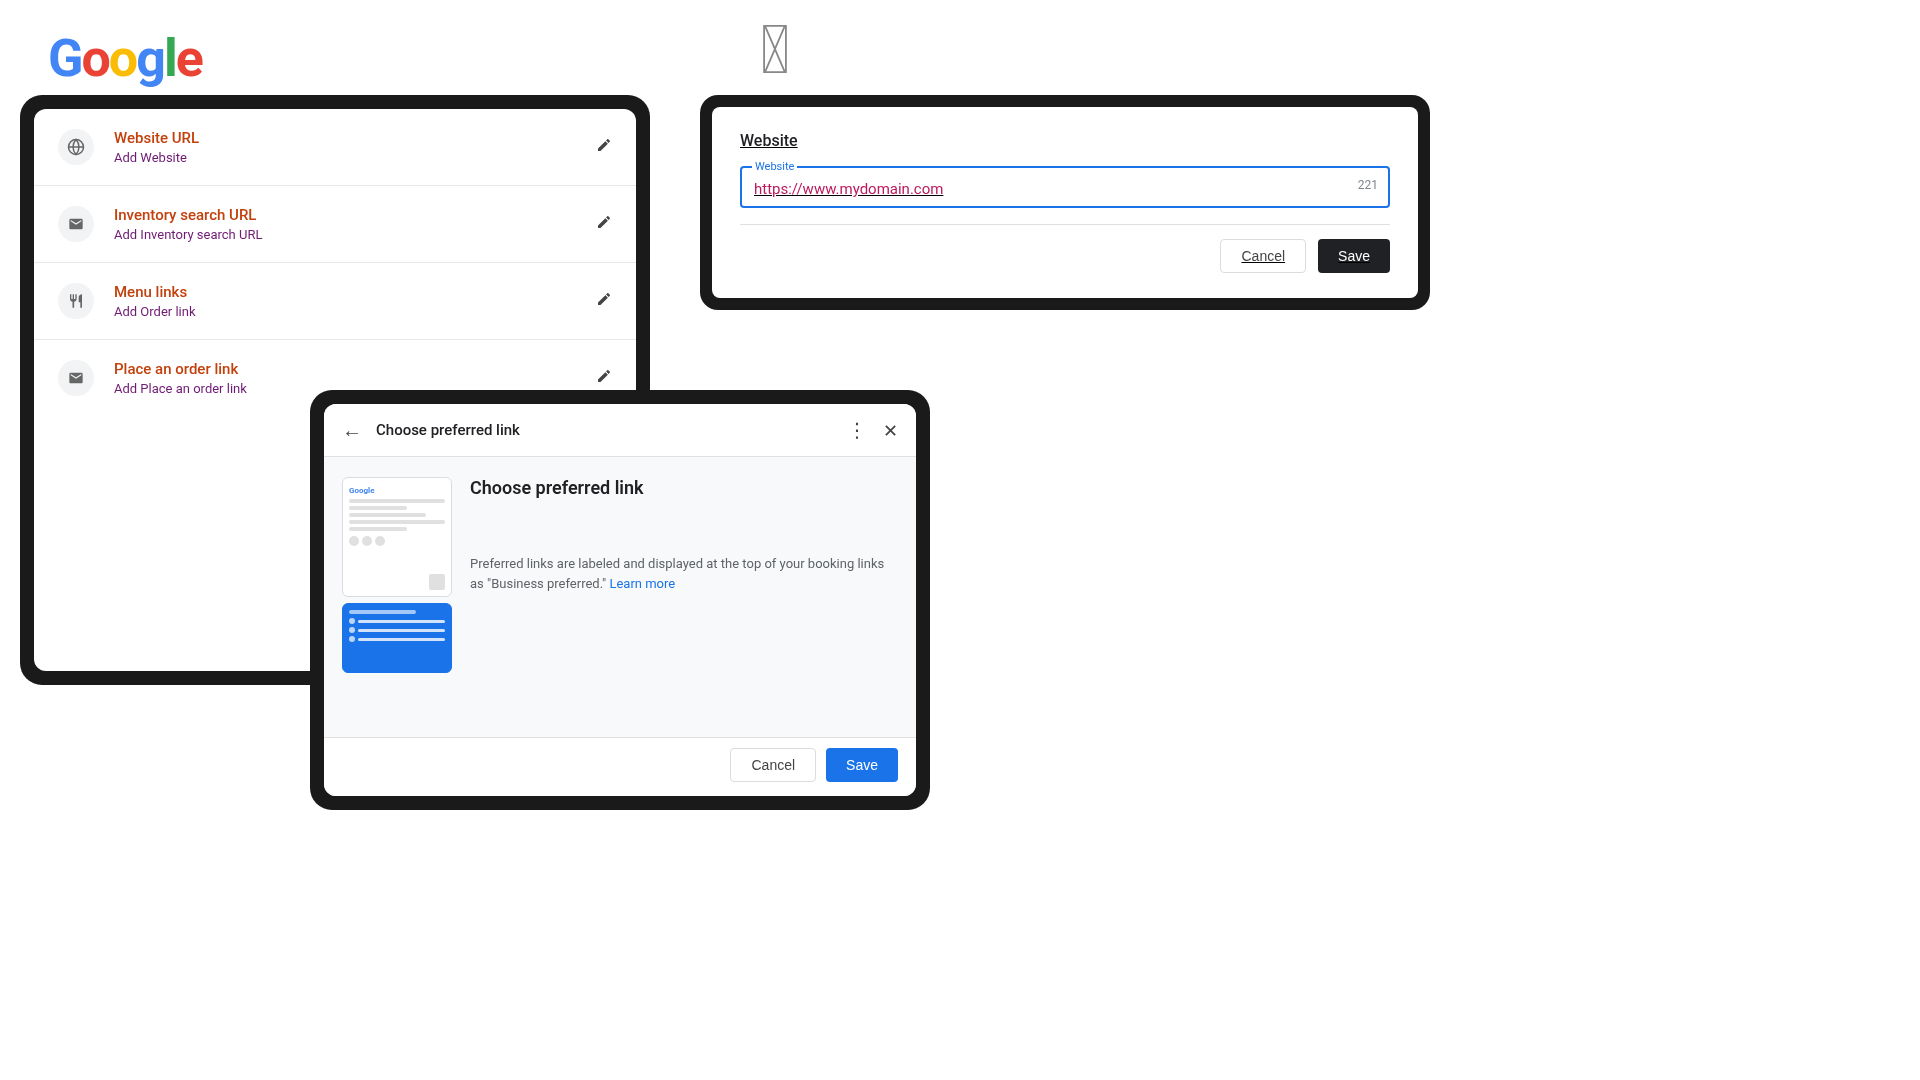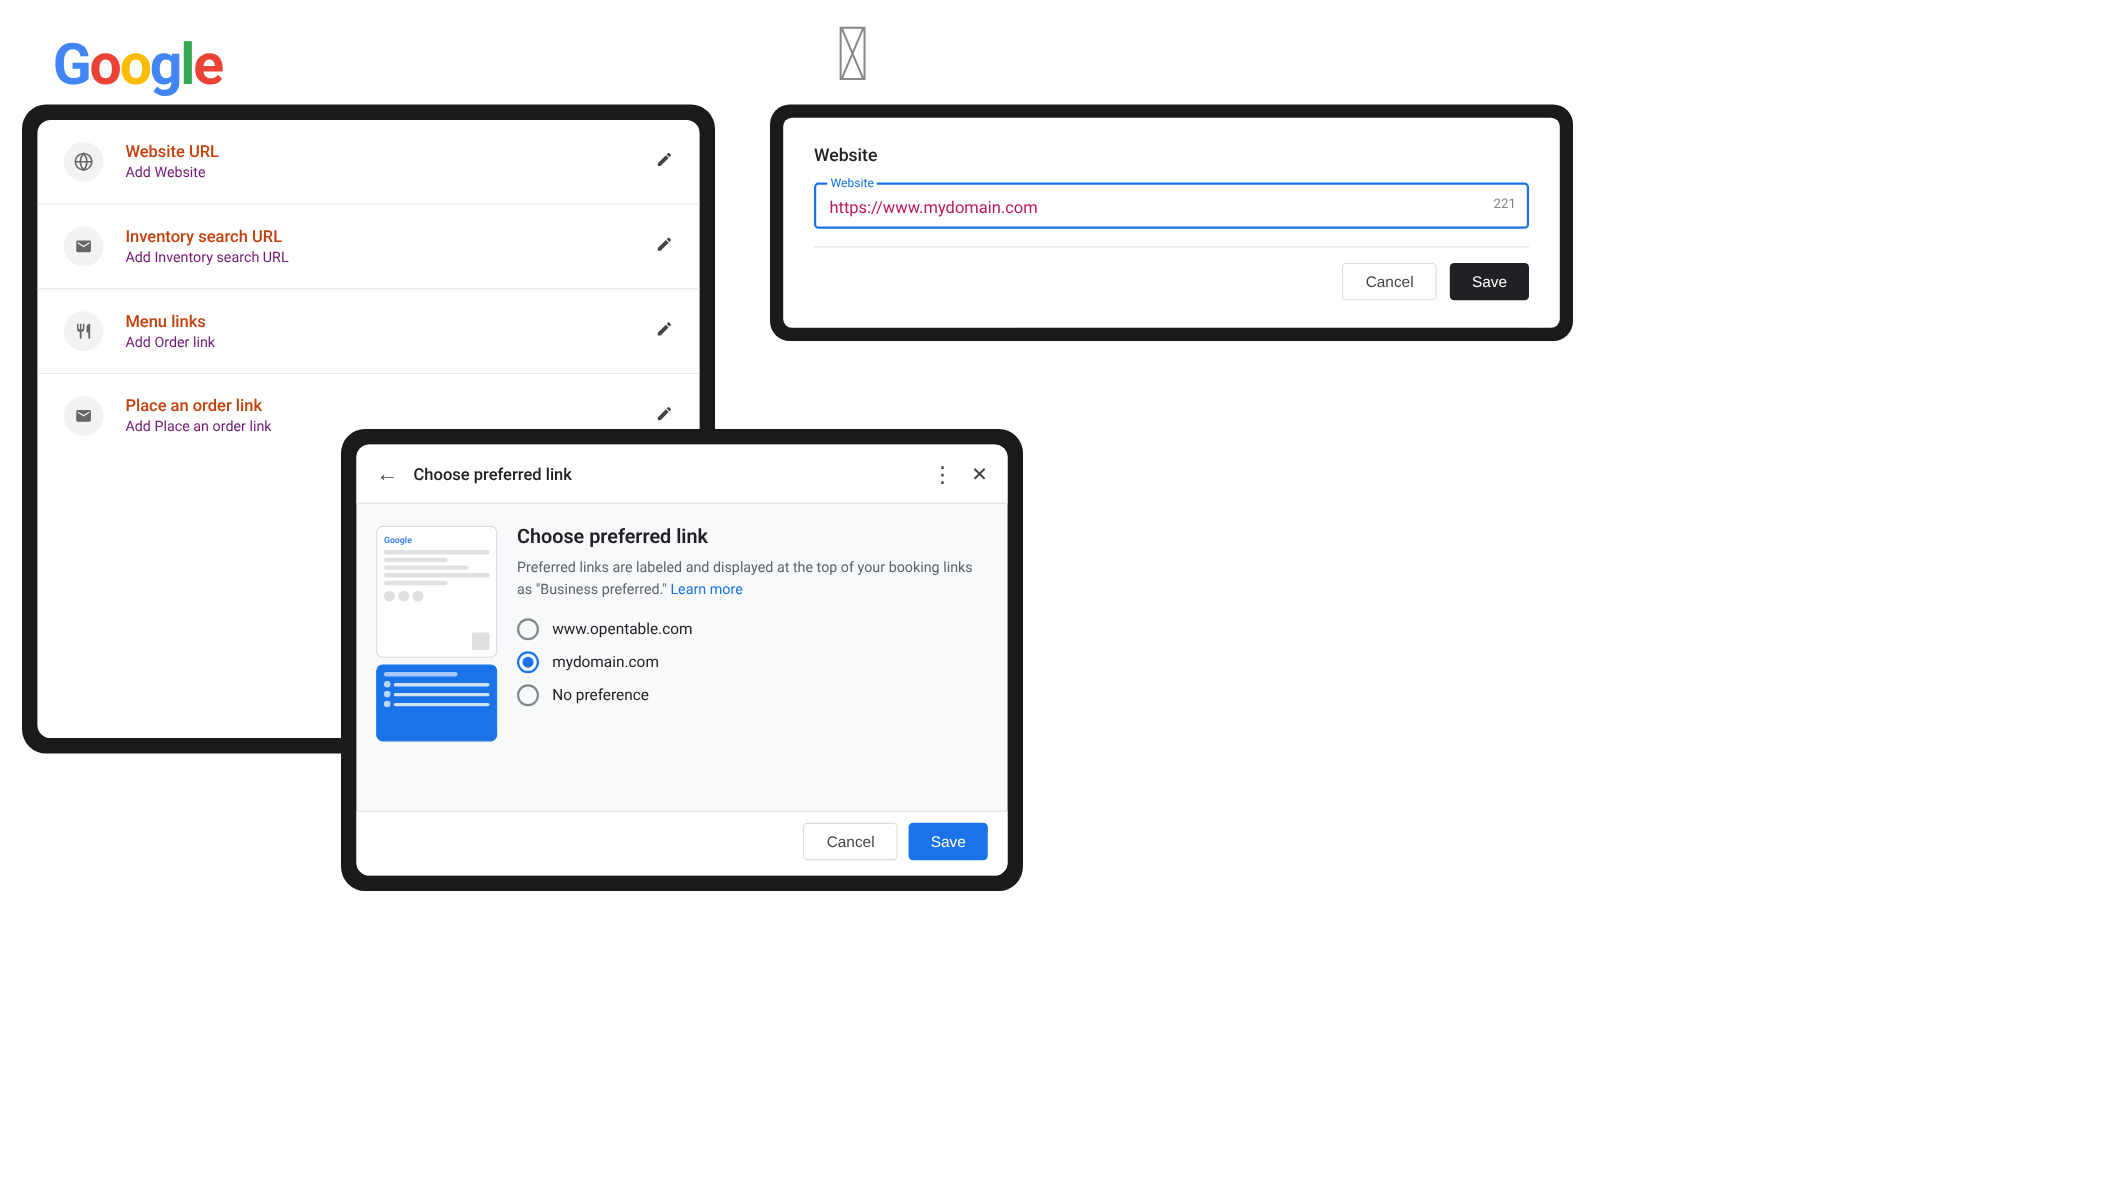--- a/index.html
+++ b/index.html
@@ -108,20 +108,21 @@
       height: 215px;
       background: #1a1a1a;
       border-radius: 18px;
       padding: 12px;
     }
     .tablet-right-inner {
       background: #fff;
       border-radius: 8px;
       height: 100%;
       padding: 24px 28px 20px;
+      text-decoration: underline;
     }
     .website-label {
       font-size: 16px;
       font-weight: 500;
       color: #202124;
       margin-bottom: 16px;
     }
     .website-input-wrapper {
       position: relative;
       border: 2px solid #1a73e8;
@@ -333,20 +334,21 @@
       font-size: 18px;
       font-weight: 600;
       color: #202124;
       margin-bottom: 8px;
     }
     .dialog-content-desc {
       font-size: 13px;
       color: #5f6368;
       line-height: 1.5;
       margin-bottom: 16px;
+      margin-top: 48px;
     }
     .dialog-content-desc a {
       color: #1a73e8;
       text-decoration: none;
     }
     .radio-group {
       display: flex;
       flex-direction: column;
       gap: 10px;
     }
@@ -563,39 +565,20 @@
         </div>
       </div>
 
       <div class="dialog-content">
         <div class="dialog-content-title">Choose preferred link</div>
         <div class="dialog-content-desc">
           <span>Preferred links are labeled and displayed at the top of your booking links as "Business preferred."</span>
           <a href="#">Learn more</a>
         </div>
 
-        <div class="radio-group">
-
-          <div class="radio-item">
-            <div class="radio-outer"></div>
-            <span class="radio-label">www.opentable.com</span>
-          </div>
-
-          <div class="radio-item">
-            <div class="radio-outer selected">
-              <div class="radio-inner"></div>
-            </div>
-            <span class="radio-label">mydomain.com</span>
-          </div>
-
-          <div class="radio-item">
-            <div class="radio-outer"></div>
-            <span class="radio-label">No preference</span>
-          </div>
-        </div>
       </div>
     </div>
 
     <div class="dialog-footer">
       <button class="btn-cancel-outline">Cancel</button>
       <button class="btn-save-blue">Save</button>
     </div>
   </div>
 </div>
 

